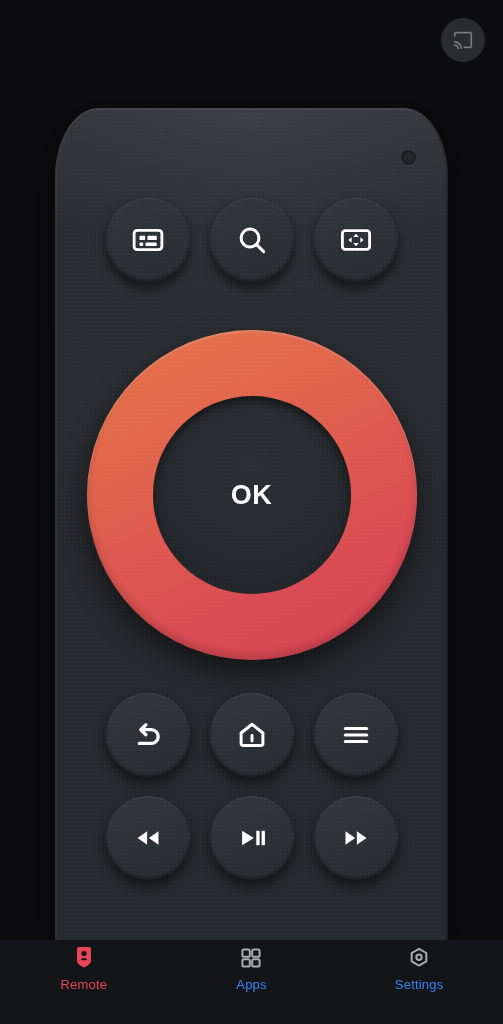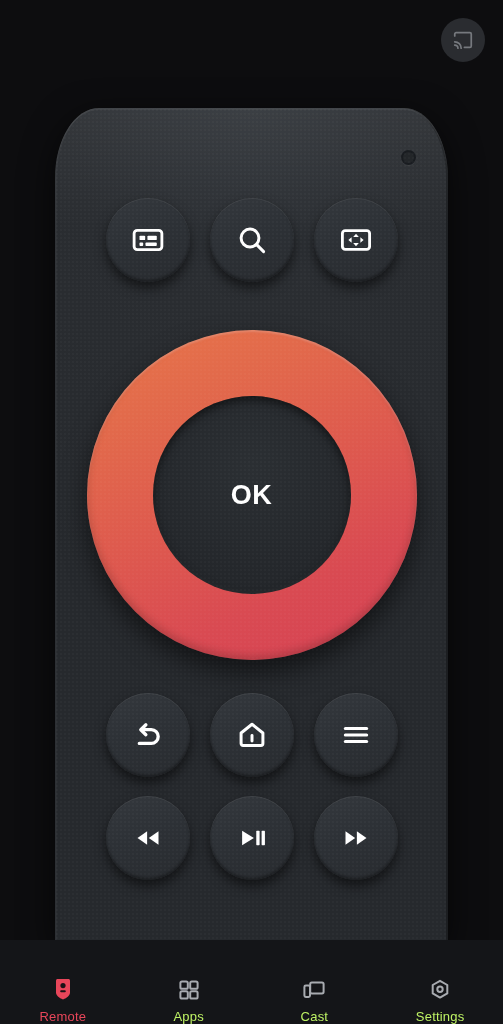--- a/index.html
+++ b/index.html
@@ -129,34 +129,34 @@
     letter-spacing:.5px;
   }
 
   
   .bottom-nav{
     position:absolute;
     left:0; right:0; bottom:0;
     height:84px;
     background:#141518;
     display:flex;
-    align-items:flex-end;
+    align-items:flex-start;
     justify-content:space-around;
     padding-top:4px;
   }
   .nav-item{
     display:flex;
     flex-direction:column;
     align-items:center;
     gap:7px;
     width:90px;
   }
   .nav-label{
     font-size:13px;
-    color:#bef264;
+    color:#3b82f6;
     letter-spacing:.2px;
   }
   .nav-item.active .nav-label{ color:#e8465a; }
   .nav-icon{ height:26px; display:flex; align-items:flex-end; }
 </style>
 </head>
 <body>
 
 <div id="app">
 
@@ -283,29 +283,20 @@
           <rect x="3.4" y="3.4" width="7.4" height="7.4" rx="1.6" fill="none" stroke="#a8abb0" stroke-width="2"></rect>
           <rect x="13.2" y="3.4" width="7.4" height="7.4" rx="1.6" fill="none" stroke="#a8abb0" stroke-width="2"></rect>
           <rect x="3.4" y="13.2" width="7.4" height="7.4" rx="1.6" fill="none" stroke="#a8abb0" stroke-width="2"></rect>
           <rect x="13.2" y="13.2" width="7.4" height="7.4" rx="1.6" fill="none" stroke="#a8abb0" stroke-width="2"></rect>
         </svg>
       </span>
       <span class="nav-label">Apps</span>
     </div>
 
 
-    <div class="nav-item">
-      <span class="nav-icon">
-        <svg width="26" height="24" viewBox="0 0 26 24">
-          <rect x="9.2" y="4.4" width="13.4" height="11" rx="1.6" fill="none" stroke="#a8abb0" stroke-width="2" stroke-linejoin="round"></rect>
-          <rect x="3.4" y="7.6" width="5.6" height="11.4" rx="1.4" fill="none" stroke="#a8abb0" stroke-width="2" stroke-linejoin="round"></rect>
-        </svg>
-      </span>
-      <span class="nav-label">Cast</span>
-    </div>
 
     <div class="nav-item">
       <span class="nav-icon">
         <svg width="24" height="24" viewBox="0 0 24 24">
           <path d="M12 2.8l7.3 4.2v8.4L12 19.6 4.7 15.4V7z" fill="none" stroke="#a8abb0" stroke-width="2" stroke-linejoin="round"></path>
           <circle cx="12" cy="11.2" r="2.7" fill="none" stroke="#a8abb0" stroke-width="2"></circle>
         </svg>
       </span>
       <span class="nav-label">Settings</span>
     </div>

